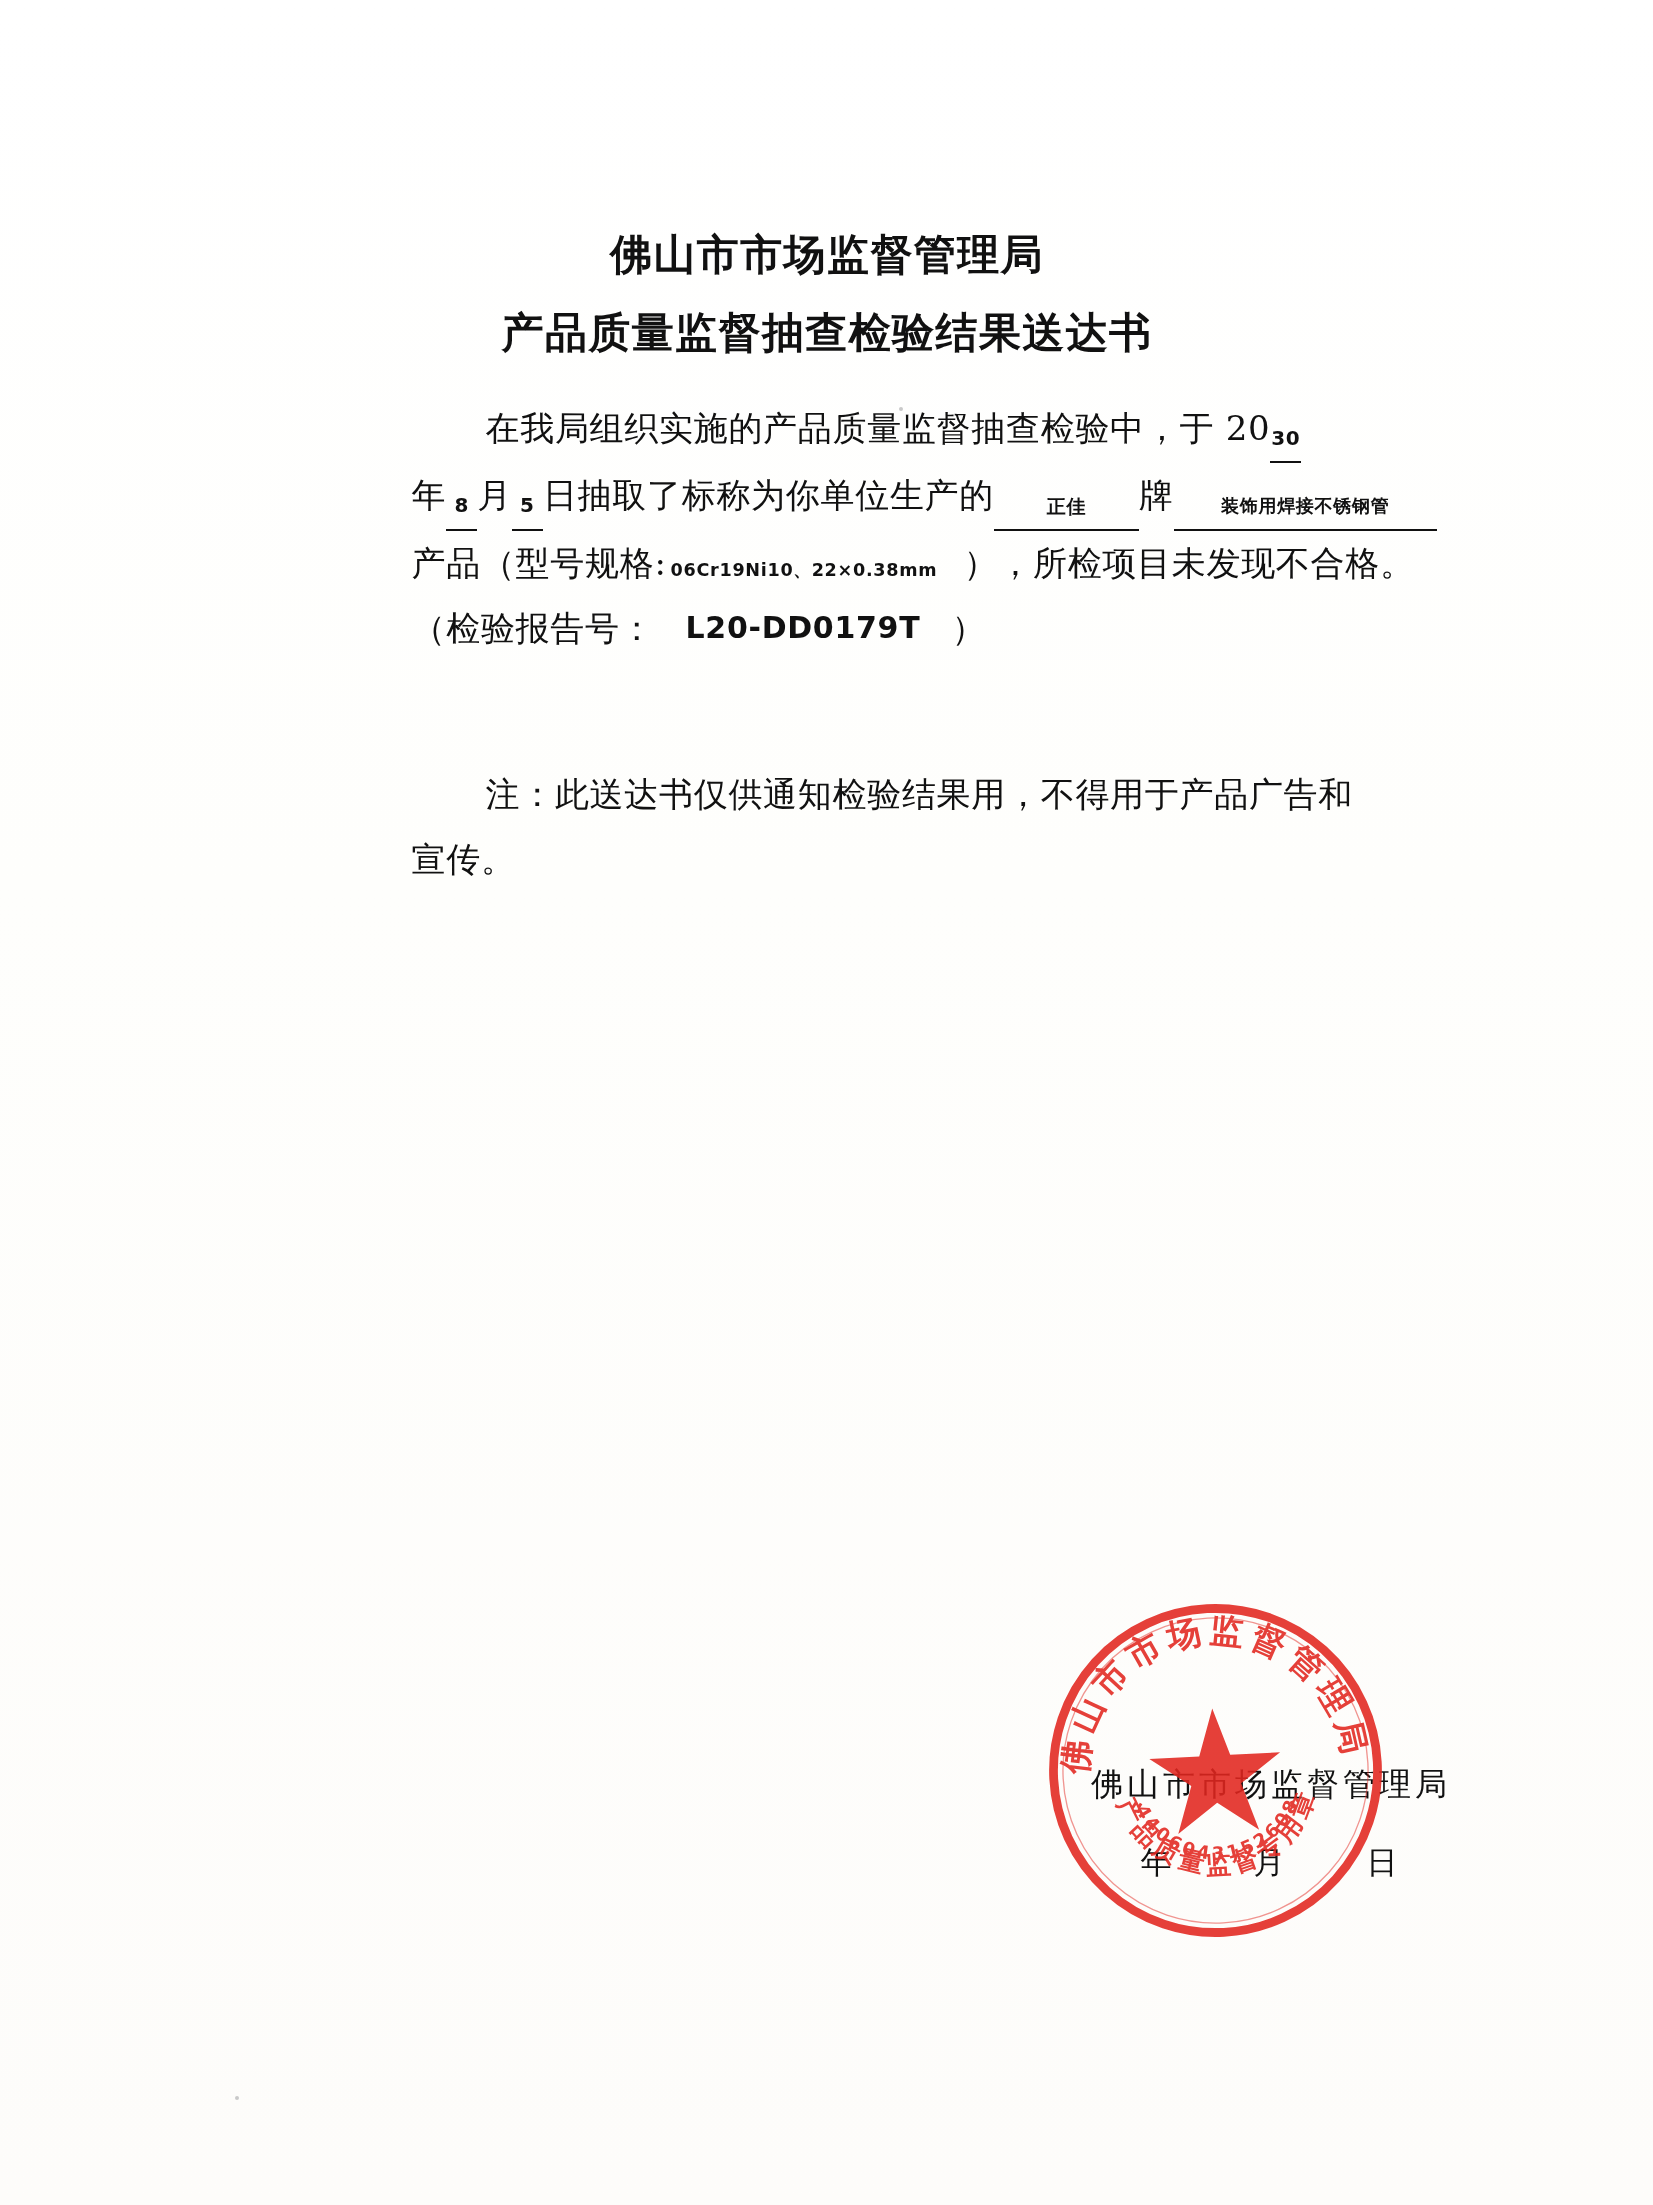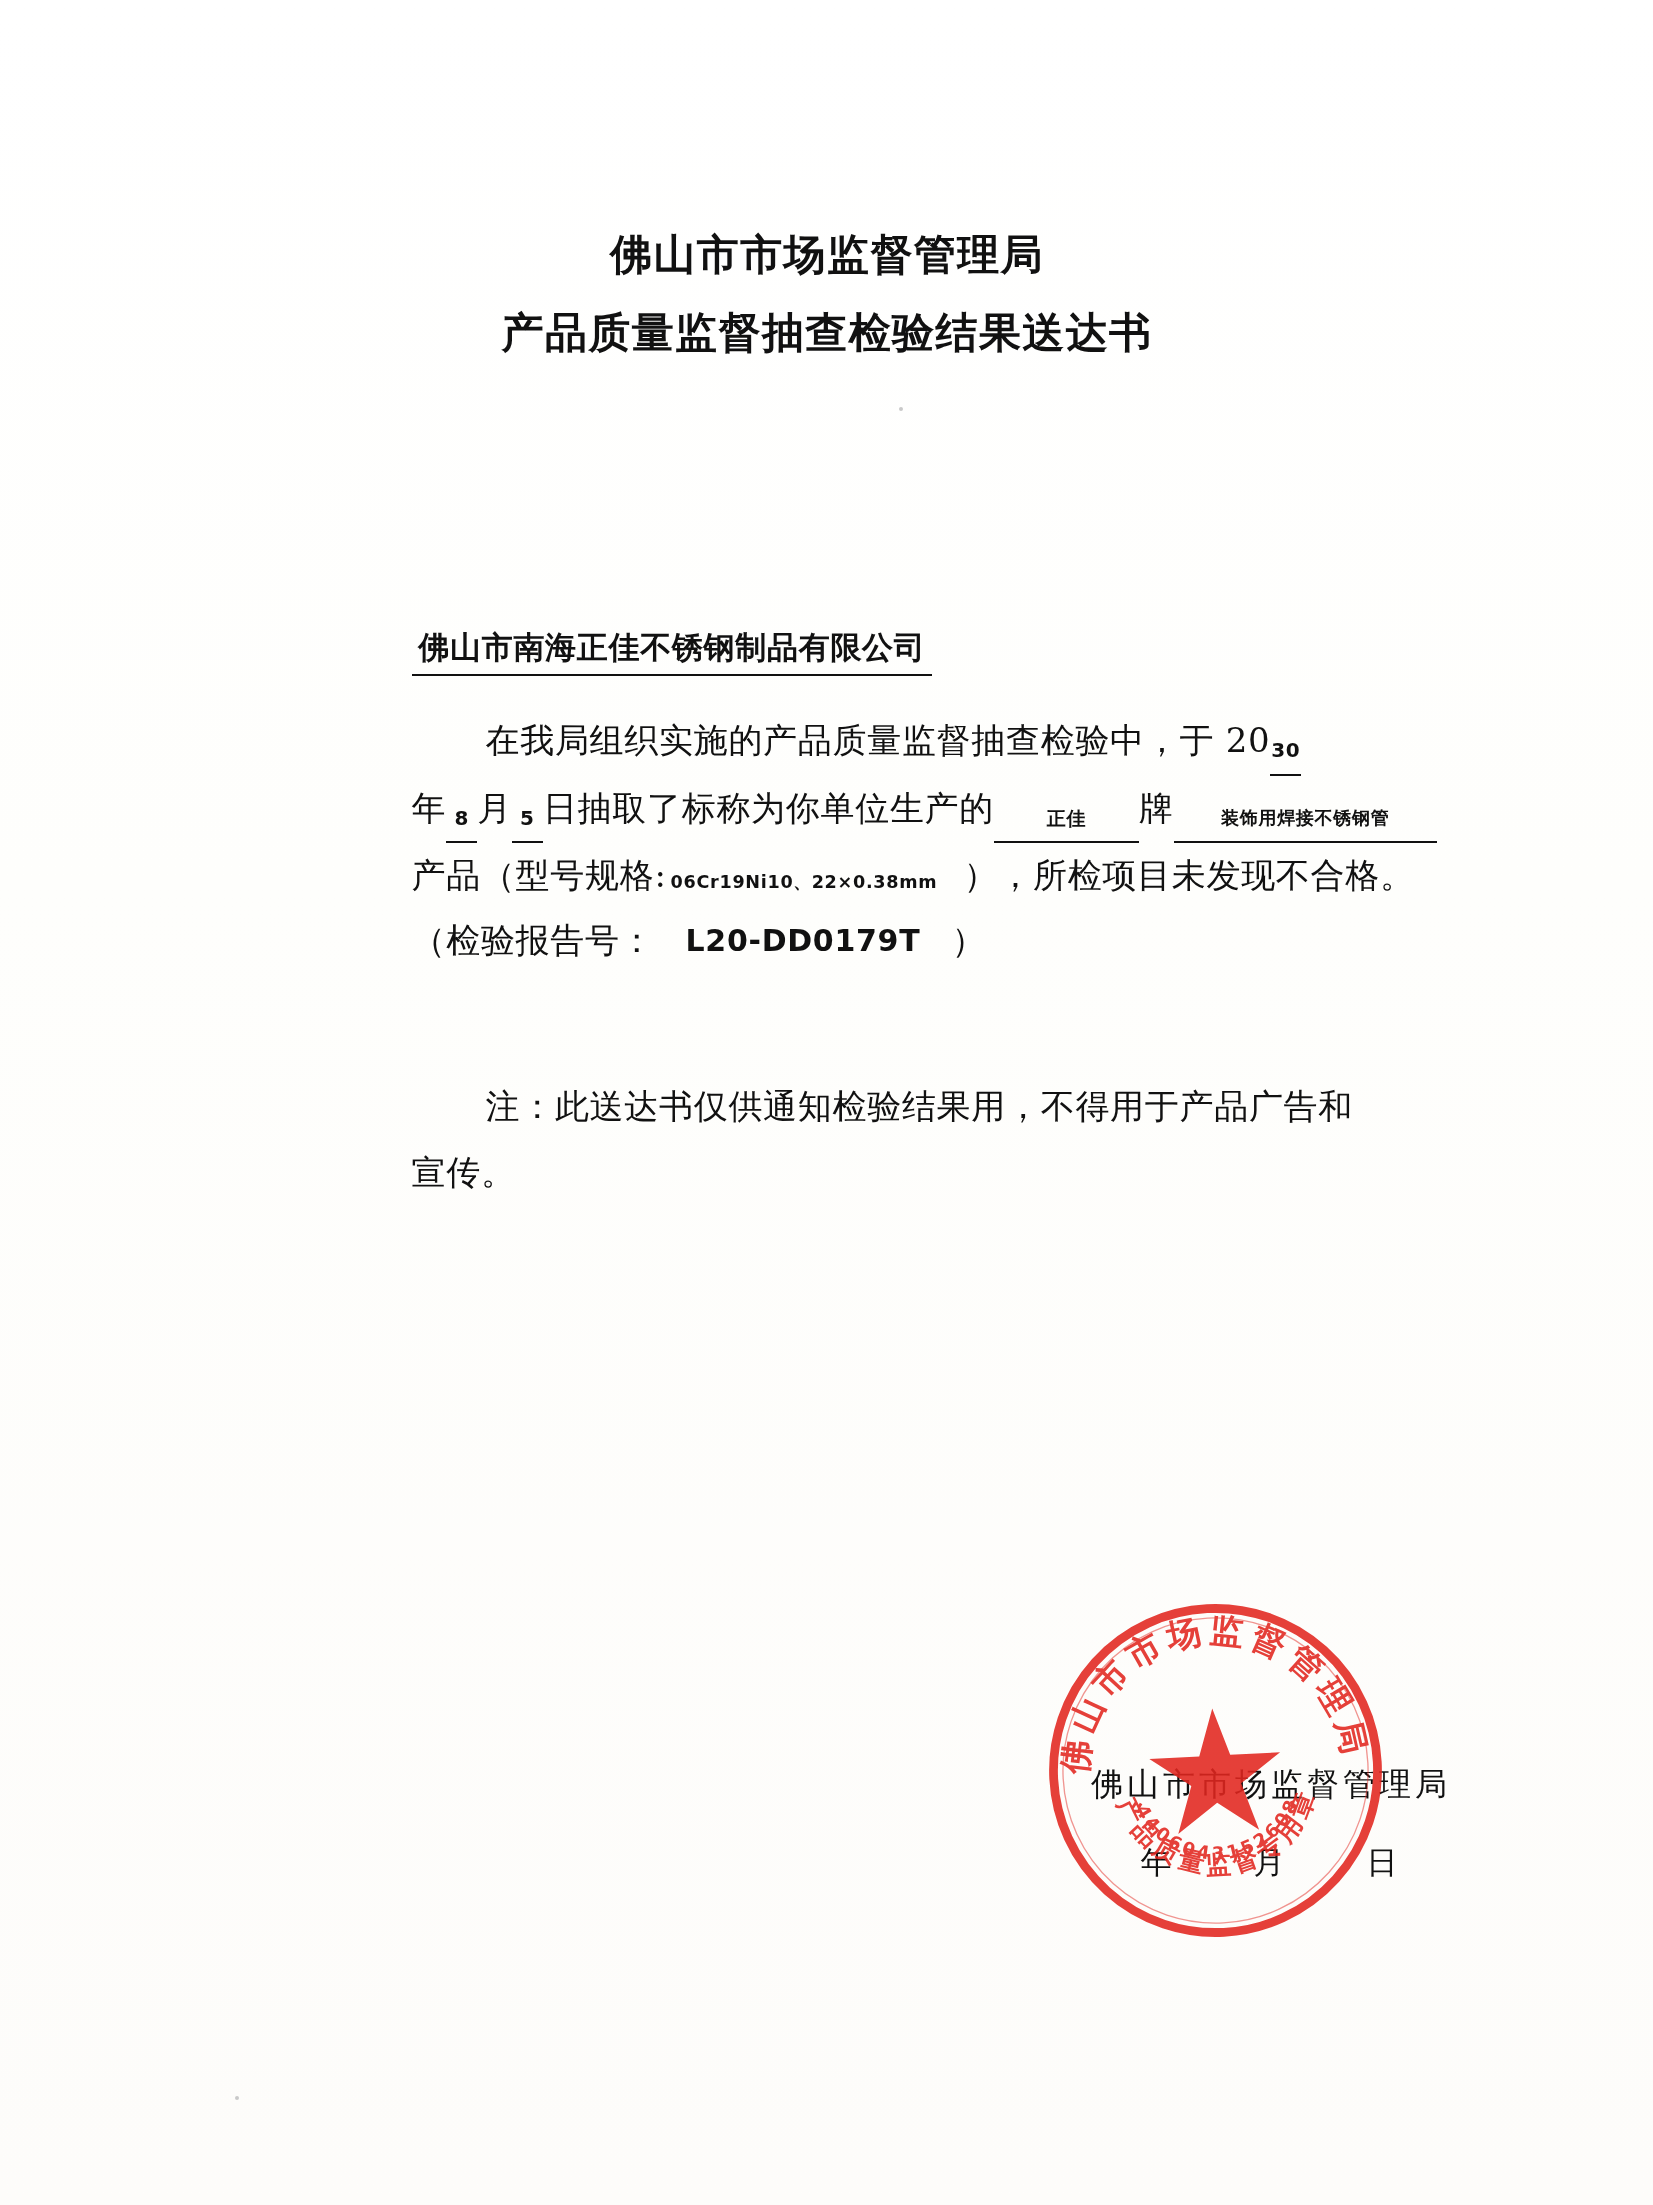--- a/index.html
+++ b/index.html
@@ -229,21 +229,20 @@
 <div class="page">
   <div class="content">
 
     <div class="title-block">
       <div class="title-line1">佛山市市场监督管理局</div>
       <div class="title-line2">产品质量监督抽查检验结果送达书</div>
     </div>
 
     <div class="body-block">
 
-      <div class="addressee">佛山市南海正佳不锈钢制品有限公司</div>
 
       <div class="para">
         <span class="indent"></span><span>在我局组织实施的产品质量监督抽查检验中，于 20</span><span class="blank-sm"><span class="hand-sm">30</span>&nbsp;&nbsp;</span><br>
         <span>年</span><span class="blank-sm"><span class="hand-sm">8</span>&nbsp;&nbsp;</span><span>月</span><span class="blank-sm"><span class="hand-sm">5</span>&nbsp;&nbsp;</span><span>日抽取了标称为你单位生产的</span><span class="blank-brand"><span class="hand">正佳</span></span><span>牌</span><span class="blank-prod"><span class="hand">装饰用焊接不锈钢管</span></span><br>
         <span>产品（型号规格:</span><span class="blank-model"><span class="hand">06Cr19Ni10、22×0.38mm</span></span><span>），所检项目未发现不合格。</span><br>
         <span>（检验报告号：</span><span class="blank-report"><span class="hand">L20-DD0179T</span></span><span>）</span>
       </div>
 
       <div class="note">
         <span class="indent"></span><span>注：此送达书仅供通知检验结果用，不得用于产品广告和</span><br>

